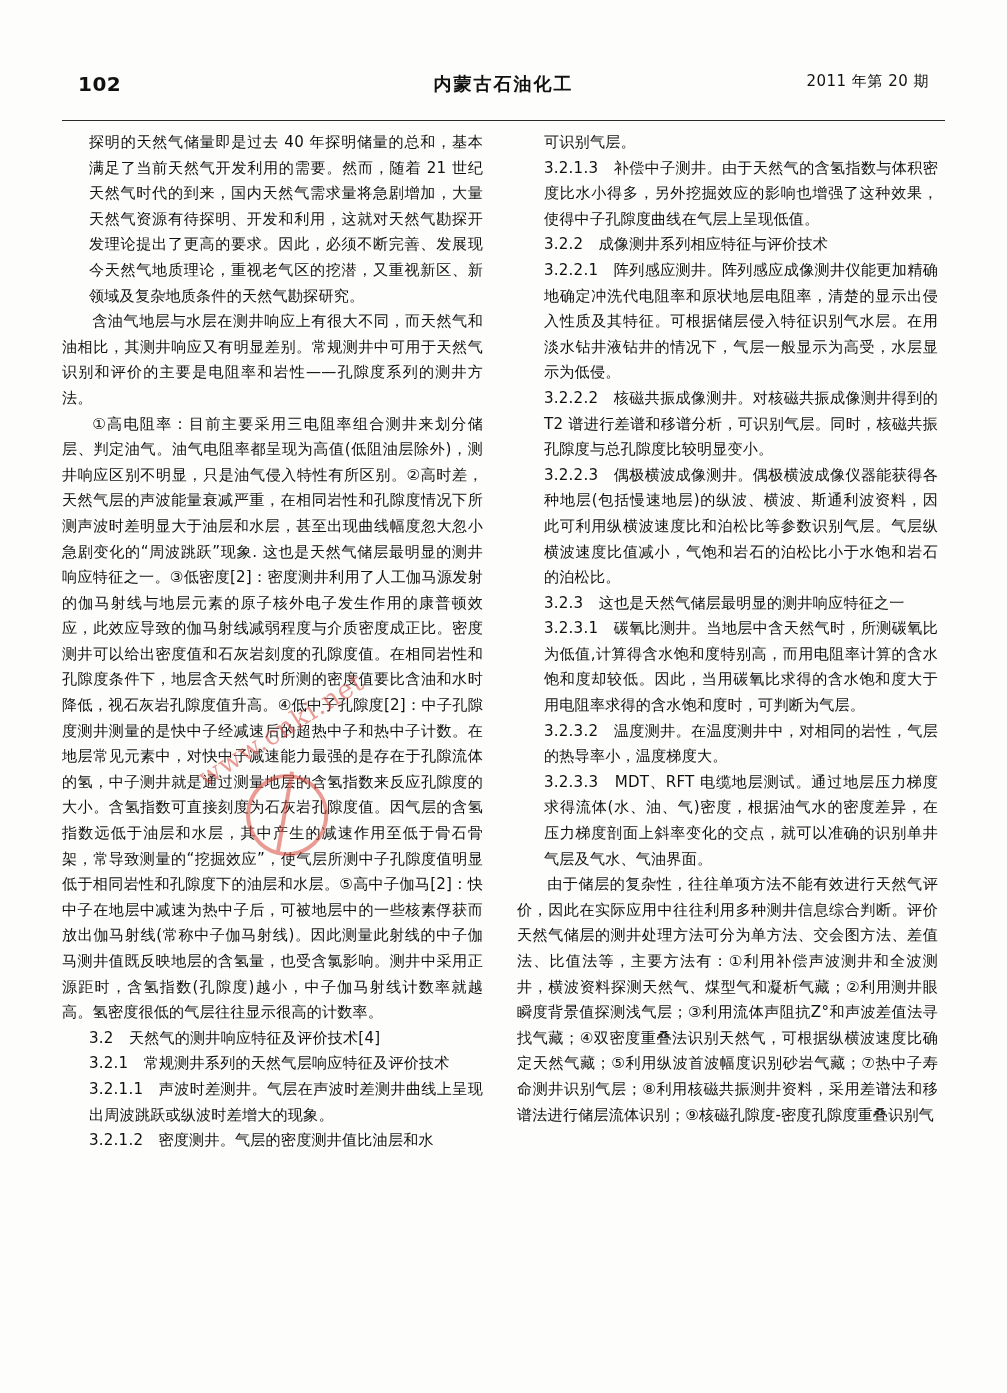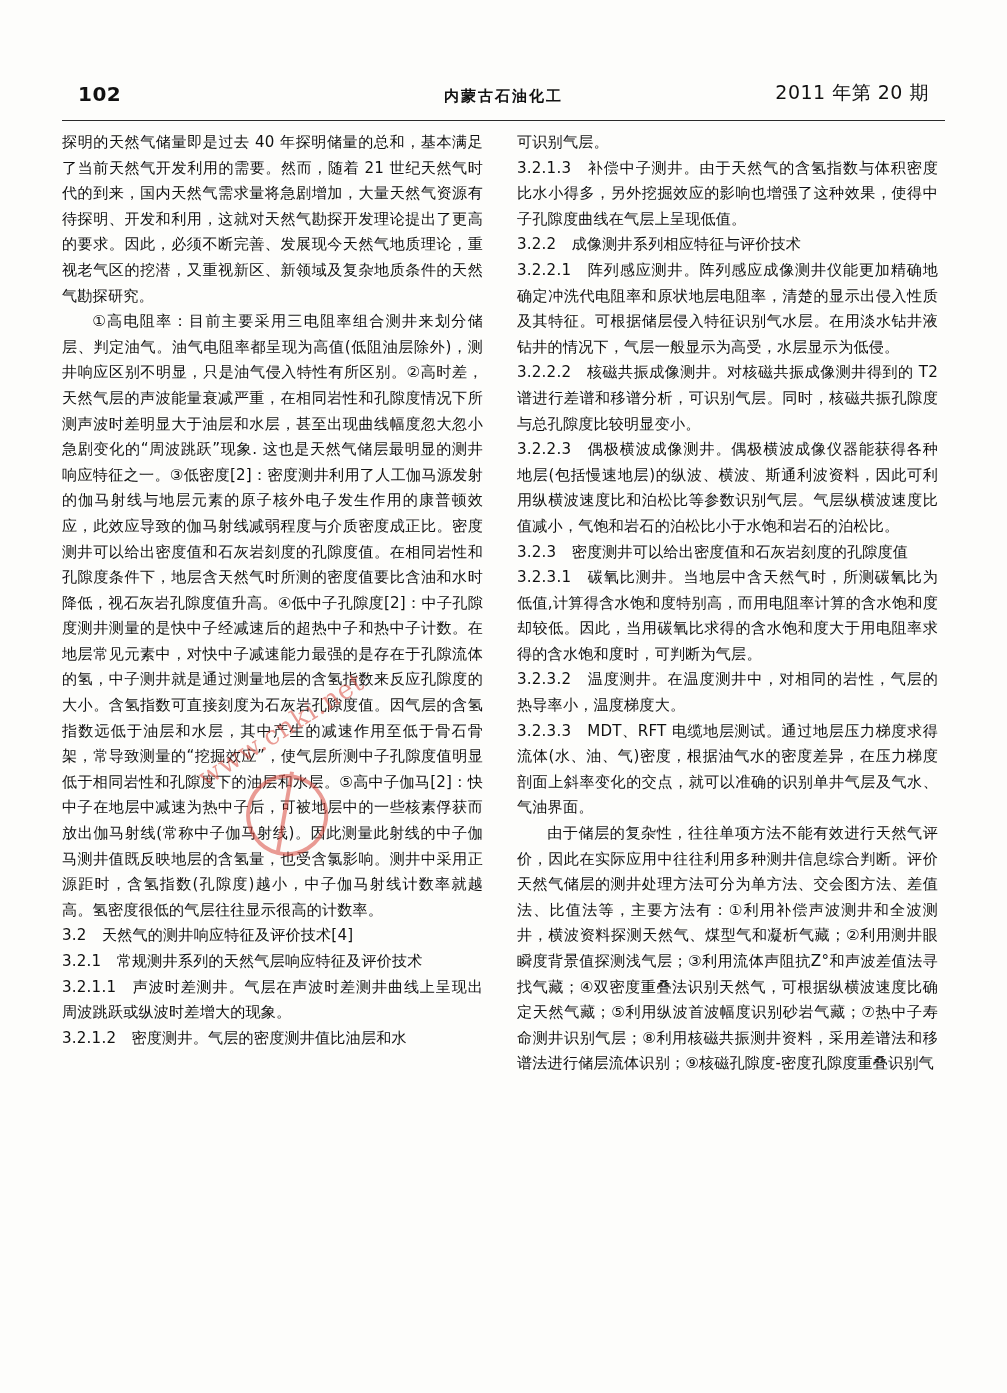--- a/index.html
+++ b/index.html
@@ -21,38 +21,38 @@
     background: #fdfdfb;
   }
   
   .header {
     position: absolute;
     top: 72px;
     left: 78px;
     right: 78px;
     height: 34px;
     display: flex;
-    align-items: flex-end;
+    align-items: flex-start;
     justify-content: space-between;
   }
   .header-page-number {
     font-size: 20px;
     font-weight: bold;
     letter-spacing: 0.5px;
   }
   .header-journal {
-    font-size: 15px;
+    font-size: 18px;
     font-weight: bold;
     letter-spacing: 2px;
     position: absolute;
     left: 50%;
     transform: translateX(-50%);
   }
   .header-issue {
-    font-size: 19px;
+    font-size: 15px;
     letter-spacing: 0.5px;
   }
   .rule {
     position: absolute;
     left: 62px;
     right: 62px;
     top: 120px;
     border-top: 1px solid #2a2a2a;
   }
   
@@ -70,21 +70,21 @@
     font-size: 15.1px;
     line-height: 25.6px;
     text-align: justify;
     text-justify: inter-ideograph;
     letter-spacing: 0.2px;
   }
   p {
     margin: 0;
   }
   .indent1 { text-indent: 2em; }
-  .indent0 { text-indent: 0; }
+  .indent0 { text-indent: 0; margin-left: 27px; }
   .head-bold {
     font-weight: bold;
     text-indent: 0;
   }
   
   .watermark {
     position: absolute;
     left: 196px;
     top: 620px;
     width: 300px;
@@ -131,34 +131,35 @@
     <div class="header-page-number">102</div>
     <div class="header-journal">内蒙古石油化工</div>
     <div class="header-issue">2011 年第 20 期</div>
   </div>
 
   <div class="rule"></div>
 
   <div class="columns">
     <div class="col" id="col-left">
         <p class="indent0">探明的天然气储量即是过去 40 年探明储量的总和，基本满足了当前天然气开发利用的需要。然而，随着 21 世纪天然气时代的到来，国内天然气需求量将急剧增加，大量天然气资源有待探明、开发和利用，这就对天然气勘探开发理论提出了更高的要求。因此，必须不断完善、发展现今天然气地质理论，重视老气区的挖潜，又重视新区、新领域及复杂地质条件的天然气勘探研究。</p>
+        <p class="indent1">含油气地层与水层在测井响应上有很大不同，而天然气和油相比，其测井响应又有明显差别。常规测井中可用于天然气识别和评价的主要是电阻率和岩性——孔隙度系列的测井方法。</p>
         <p class="indent1">①高电阻率：目前主要采用三电阻率组合测井来划分储层、判定油气。油气电阻率都呈现为高值(低阻油层除外)，测井响应区别不明显，只是油气侵入特性有所区别。②高时差，天然气层的声波能量衰减严重，在相同岩性和孔隙度情况下所测声波时差明显大于油层和水层，甚至出现曲线幅度忽大忽小急剧变化的“周波跳跃”现象. 这也是天然气储层最明显的测井响应特征之一。③低密度[2]：密度测井利用了人工伽马源发射的伽马射线与地层元素的原子核外电子发生作用的康普顿效应，此效应导致的伽马射线减弱程度与介质密度成正比。密度测井可以给出密度值和石灰岩刻度的孔隙度值。在相同岩性和孔隙度条件下，地层含天然气时所测的密度值要比含油和水时降低，视石灰岩孔隙度值升高。④低中子孔隙度[2]：中子孔隙度测井测量的是快中子经减速后的超热中子和热中子计数。在地层常见元素中，对快中子减速能力最强的是存在于孔隙流体的氢，中子测井就是通过测量地层的含氢指数来反应孔隙度的大小。含氢指数可直接刻度为石灰岩孔隙度值。因气层的含氢指数远低于油层和水层，其中产生的减速作用至低于骨石骨架，常导致测量的“挖掘效应”，使气层所测中子孔隙度值明显低于相同岩性和孔隙度下的油层和水层。⑤高中子伽马[2]：快中子在地层中减速为热中子后，可被地层中的一些核素俘获而放出伽马射线(常称中子伽马射线)。因此测量此射线的中子伽马测井值既反映地层的含氢量，也受含氯影响。测井中采用正源距时，含氢指数(孔隙度)越小，中子伽马射线计数率就越高。氢密度很低的气层往往显示很高的计数率。</p>
         <p class="indent0">3.2　天然气的测井响应特征及评价技术[4]</p>
         <p class="indent0">3.2.1　常规测井系列的天然气层响应特征及评价技术</p>
         <p class="indent0">3.2.1.1　声波时差测井。气层在声波时差测井曲线上呈现出周波跳跃或纵波时差增大的现象。</p>
         <p class="indent0">3.2.1.2　密度测井。气层的密度测井值比油层和水</p>
       </div>
     <div class="col" id="col-right">
         <p class="indent0">可识别气层。</p>
         <p class="indent0">3.2.1.3　补偿中子测井。由于天然气的含氢指数与体积密度比水小得多，另外挖掘效应的影响也增强了这种效果，使得中子孔隙度曲线在气层上呈现低值。</p>
         <p class="indent0">3.2.2　成像测井系列相应特征与评价技术</p>
         <p class="indent0">3.2.2.1　阵列感应测井。阵列感应成像测井仪能更加精确地确定冲洗代电阻率和原状地层电阻率，清楚的显示出侵入性质及其特征。可根据储层侵入特征识别气水层。在用淡水钻井液钻井的情况下，气层一般显示为高受，水层显示为低侵。</p>
         <p class="indent0">3.2.2.2　核磁共振成像测井。对核磁共振成像测井得到的 T2 谱进行差谱和移谱分析，可识别气层。同时，核磁共振孔隙度与总孔隙度比较明显变小。</p>
         <p class="indent0">3.2.2.3　偶极横波成像测井。偶极横波成像仪器能获得各种地层(包括慢速地层)的纵波、横波、斯通利波资料，因此可利用纵横波速度比和泊松比等参数识别气层。气层纵横波速度比值减小，气饱和岩石的泊松比小于水饱和岩石的泊松比。</p>
-        <p class="indent0">3.2.3　密度测井可以给出密度值和石灰岩刻度的孔隙度值</p>
+        <p class="indent0">3.2.3　这也是天然气储层最明显的测井响应特征之一</p>
         <p class="indent0">3.2.3.1　碳氧比测井。当地层中含天然气时，所测碳氧比为低值,计算得含水饱和度特别高，而用电阻率计算的含水饱和度却较低。因此，当用碳氧比求得的含水饱和度大于用电阻率求得的含水饱和度时，可判断为气层。</p>
         <p class="indent0">3.2.3.2　温度测井。在温度测井中，对相同的岩性，气层的热导率小，温度梯度大。</p>
         <p class="indent0">3.2.3.3　MDT、RFT 电缆地层测试。通过地层压力梯度求得流体(水、油、气)密度，根据油气水的密度差异，在压力梯度剖面上斜率变化的交点，就可以准确的识别单井气层及气水、气油界面。</p>
         <p class="indent1">由于储层的复杂性，往往单项方法不能有效进行天然气评价，因此在实际应用中往往利用多种测井信息综合判断。评价天然气储层的测井处理方法可分为单方法、交会图方法、差值法、比值法等，主要方法有：①利用补偿声波测井和全波测井，横波资料探测天然气、煤型气和凝析气藏；②利用测井眼瞬度背景值探测浅气层；③利用流体声阻抗Z°和声波差值法寻找气藏；④双密度重叠法识别天然气，可根据纵横波速度比确定天然气藏；⑤利用纵波首波幅度识别砂岩气藏；⑦热中子寿命测井识别气层；⑧利用核磁共振测井资料，采用差谱法和移谱法进行储层流体识别；⑨核磁孔隙度-密度孔隙度重叠识别气</p>
       </div>
   </div>
 
   <div class="watermark">
     <div class="wm-text">www.cnki.net</div>
     <div class="wm-circle"></div>

